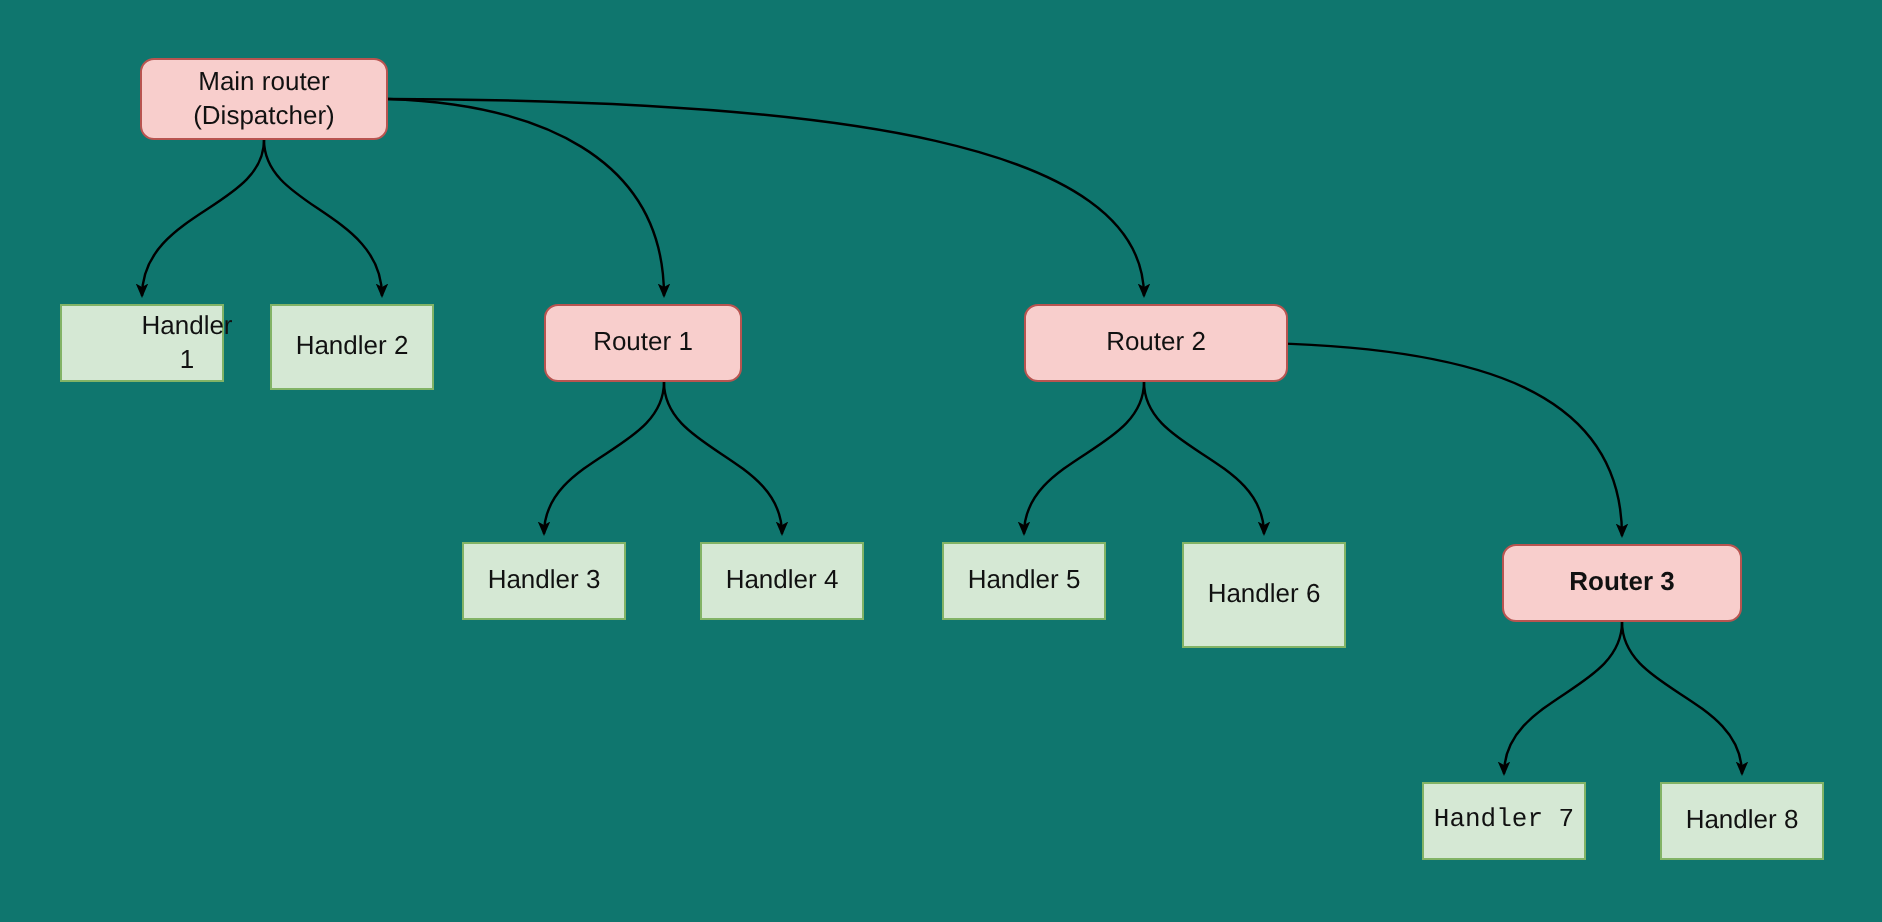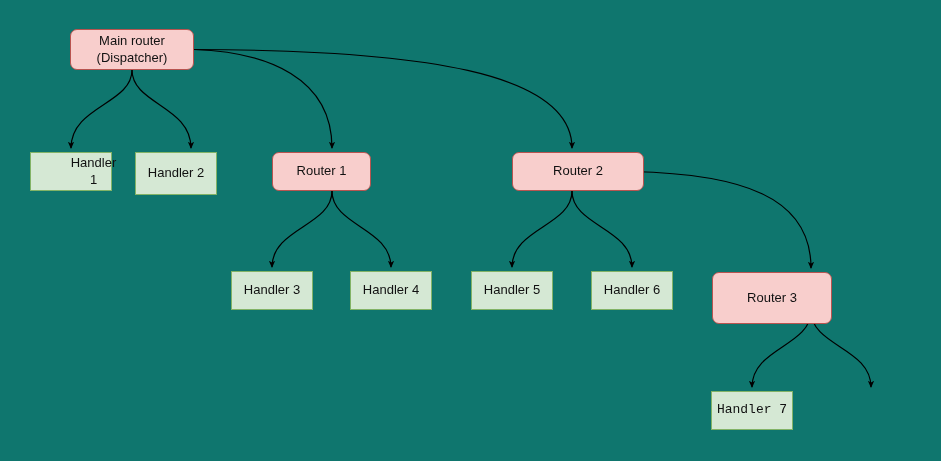--- a/index.html
+++ b/index.html
@@ -80,17 +80,18 @@
 
   <div class="node node-router" style="left: 70px; top: 29px; width: 124px; height: 41px;">Main router
 (Dispatcher)</div>
   <div class="node node-handler" style="left: 30px; top: 152px; width: 82px; height: 39px; padding-left: 45px;">Handler 1</div>
   <div class="node node-handler" style="left: 135px; top: 152px; width: 82px; height: 43px;">Handler 2</div>
   <div class="node node-router" style="left: 272px; top: 152px; width: 99px; height: 39px;">Router 1</div>
   <div class="node node-router" style="left: 512px; top: 152px; width: 132px; height: 39px;">Router 2</div>
   <div class="node node-handler" style="left: 231px; top: 271px; width: 82px; height: 39px;">Handler 3</div>
   <div class="node node-handler" style="left: 350px; top: 271px; width: 82px; height: 39px;">Handler 4</div>
   <div class="node node-handler" style="left: 471px; top: 271px; width: 82px; height: 39px;">Handler 5</div>
-  <div class="node node-handler" style="left: 591px; top: 271px; width: 82px; height: 39px;">Handler 6</div>
-  <div class="node node-router" style="left: 712px; top: 272px; width: 120px; height: 52px;">Router 3</div>
+  <div class="node node-handler" style="left: 591px; top: 271px; width: 82px; height: 53px;">Handler 6</div>
+  <div class="node node-router" style="left: 751px; top: 272px; width: 120px; height: 39px; font-weight: bold;">Router 3</div>
   <div class="node node-handler" style="left: 711px; top: 391px; width: 82px; height: 39px; font-family: Liberation Mono, monospace;">Handler 7</div>
+  <div class="node node-handler" style="left: 830px; top: 391px; width: 82px; height: 39px;">Handler 8</div>
 
 </div>
 
 </body></html>

